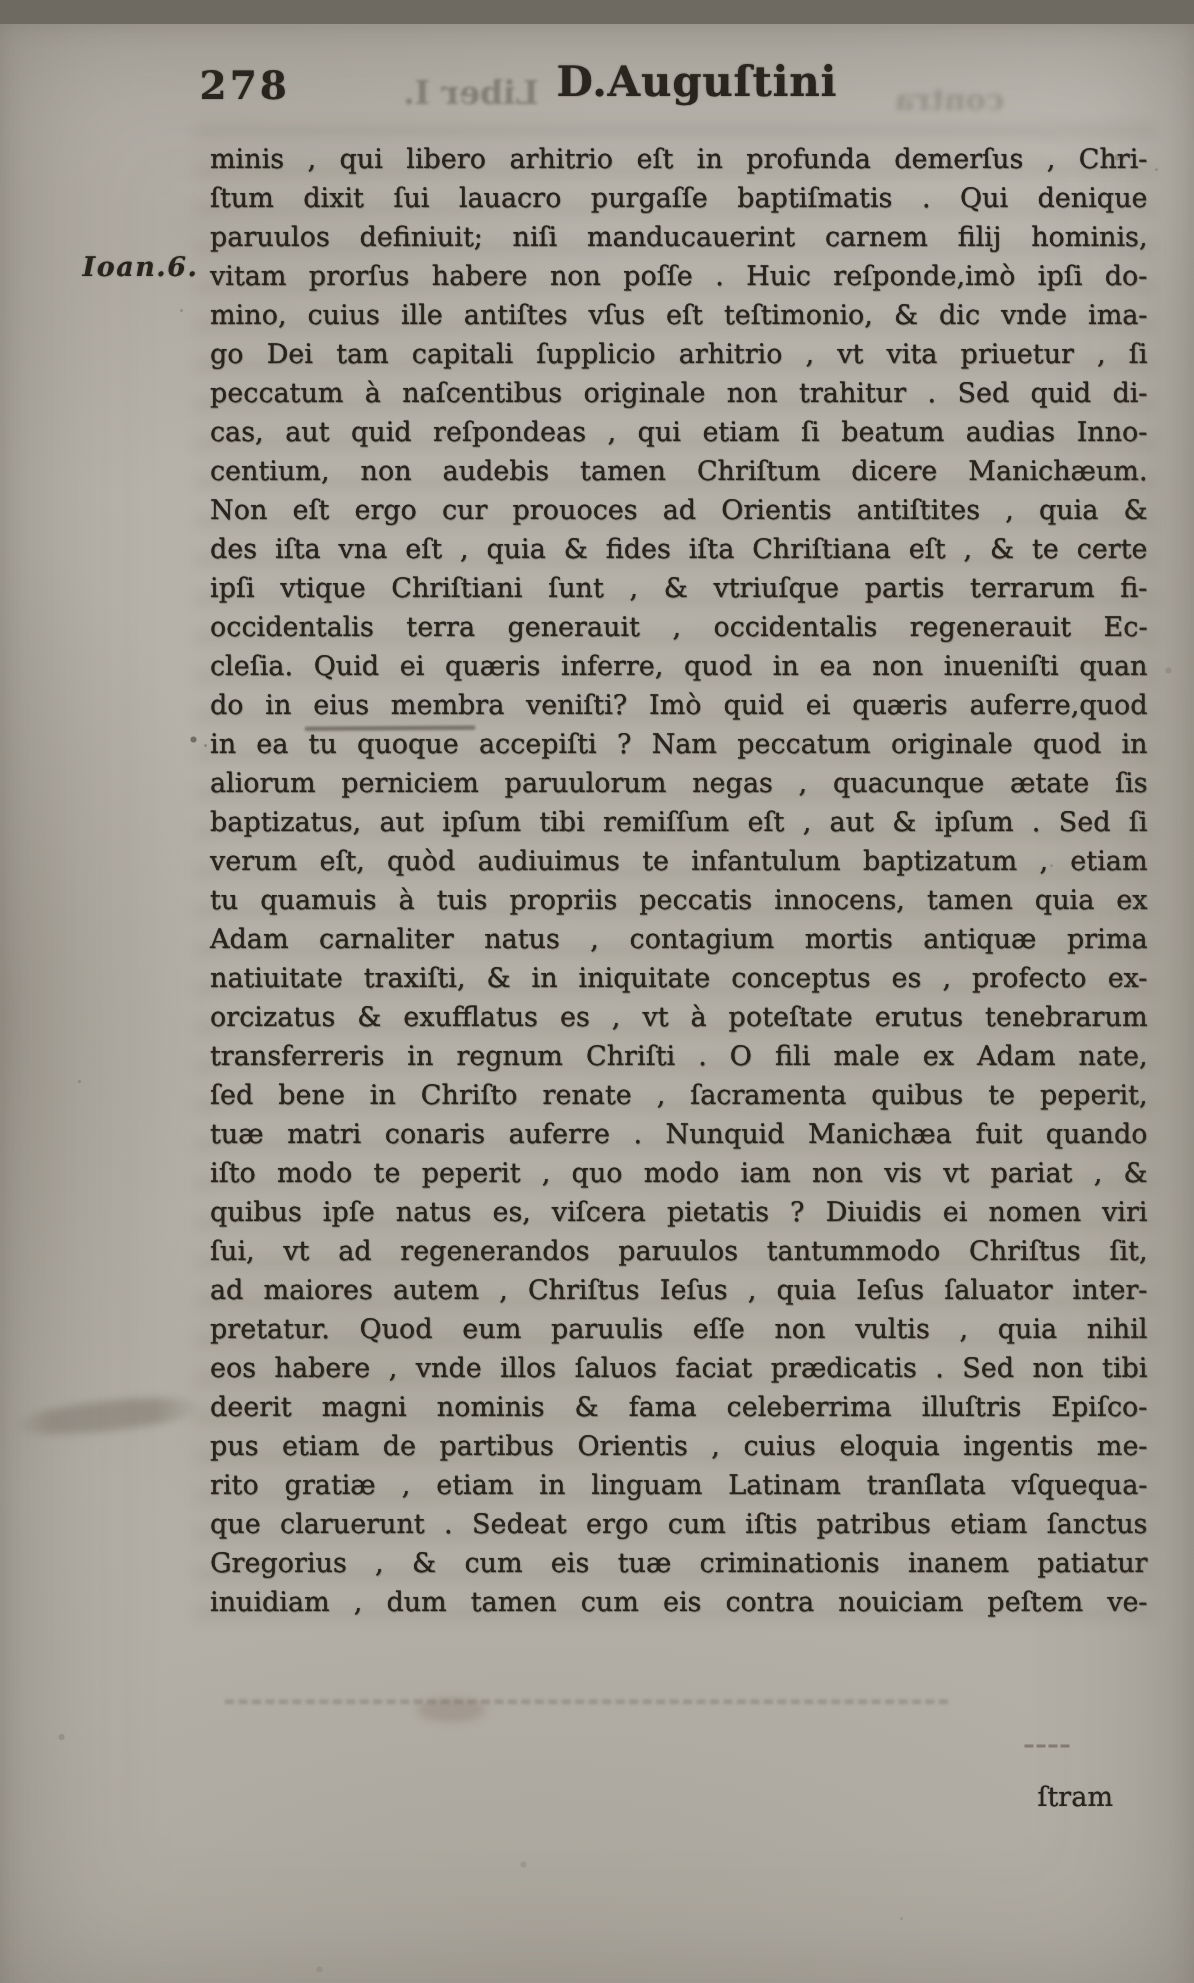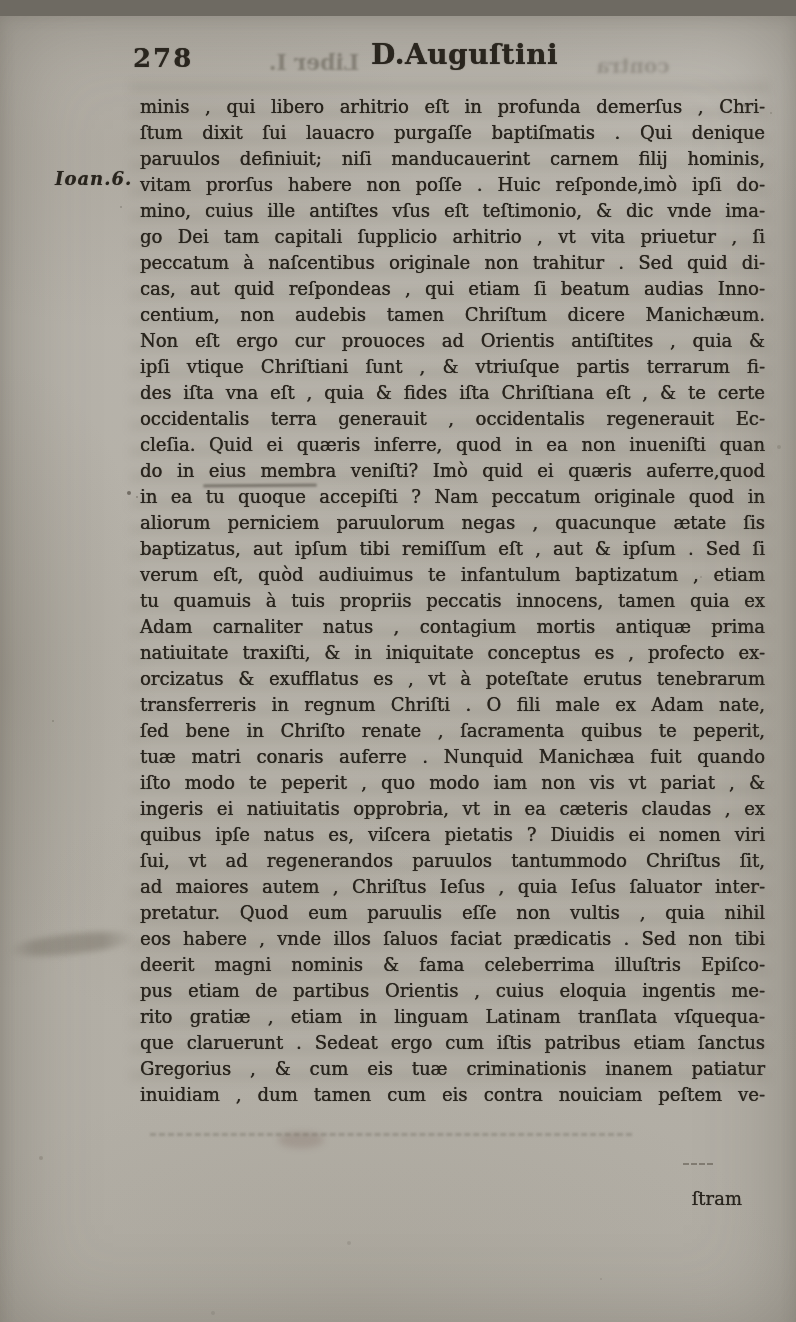--- a/index.html
+++ b/index.html
@@ -136,38 +136,37 @@
       <div class="line">minis , qui libero arhitrio eſt in profunda demerſus , Chri-</div>
       <div class="line">ſtum dixit ſui lauacro purgaſſe baptiſmatis . Qui denique</div>
       <div class="line">paruulos definiuit; niſi manducauerint carnem filij hominis,</div>
       <div class="line">vitam prorſus habere non poſſe . Huic reſponde,imò ipſi do-</div>
       <div class="line">mino, cuius ille antiſtes vſus eſt teſtimonio, &amp; dic vnde ima-</div>
       <div class="line">go Dei tam capitali ſupplicio arhitrio , vt vita priuetur , ſi</div>
       <div class="line">peccatum à naſcentibus originale non trahitur . Sed quid di-</div>
       <div class="line">cas, aut quid reſpondeas , qui etiam ſi beatum audias Inno-</div>
       <div class="line">centium, non audebis tamen Chriſtum dicere Manichæum.</div>
       <div class="line">Non eſt ergo cur prouoces ad Orientis antiſtites , quia &amp;</div>
+      <div class="line">des iſta vna eſt , quia &amp; fides iſta Chriſtiana eſt , &amp; te certe</div>
       <div class="line">ipſi vtique Chriſtiani ſunt , &amp; vtriuſque partis terrarum fi-</div>
-      <div class="line">des iſta vna eſt , quia &amp; fides iſta Chriſtiana eſt , &amp; te certe</div>
       <div class="line">occidentalis terra generauit , occidentalis regenerauit Ec-</div>
       <div class="line">cleſia. Quid ei quæris inferre, quod in ea non inueniſti quan</div>
       <div class="line">do in eius membra veniſti? Imò quid ei quæris auferre,quod</div>
       <div class="line">in ea tu quoque accepiſti ? Nam peccatum originale quod in</div>
       <div class="line">aliorum perniciem paruulorum negas , quacunque ætate ſis</div>
       <div class="line">baptizatus, aut ipſum tibi remiſſum eſt , aut &amp; ipſum . Sed ſi</div>
       <div class="line">verum eſt, quòd audiuimus te infantulum baptizatum , etiam</div>
       <div class="line">tu quamuis à tuis propriis peccatis innocens, tamen quia ex</div>
       <div class="line">Adam carnaliter natus , contagium mortis antiquæ prima</div>
       <div class="line">natiuitate traxiſti, &amp; in iniquitate conceptus es , profecto ex-</div>
       <div class="line">orcizatus &amp; exufflatus es , vt à poteſtate erutus tenebrarum</div>
       <div class="line">transferreris in regnum Chriſti . O fili male ex Adam nate,</div>
       <div class="line">ſed bene in Chriſto renate , ſacramenta quibus te peperit,</div>
       <div class="line">tuæ matri conaris auferre . Nunquid Manichæa fuit quando</div>
       <div class="line">iſto modo te peperit , quo modo iam non vis vt pariat , &amp;</div>
-      <div class="line">ingeris ei natiuitatis opprobria, vt in ea cæteris claudas , ex</div>
       <div class="line">quibus ipſe natus es, viſcera pietatis ? Diuidis ei nomen viri</div>
       <div class="line">ſui, vt ad regenerandos paruulos tantummodo Chriſtus ſit,</div>
       <div class="line">ad maiores autem , Chriſtus Ieſus , quia Ieſus ſaluator inter-</div>
       <div class="line">pretatur. Quod eum paruulis eſſe non vultis , quia nihil</div>
       <div class="line">eos habere , vnde illos ſaluos faciat prædicatis . Sed non tibi</div>
       <div class="line">deerit magni nominis &amp; fama celeberrima illuſtris Epiſco-</div>
       <div class="line">pus etiam de partibus Orientis , cuius eloquia ingentis me-</div>
       <div class="line">rito gratiæ , etiam in linguam Latinam tranſlata vſquequa-</div>
       <div class="line">que claruerunt . Sedeat ergo cum iſtis patribus etiam ſanctus</div>
       <div class="line">Gregorius , &amp; cum eis tuæ criminationis inanem patiatur</div>

